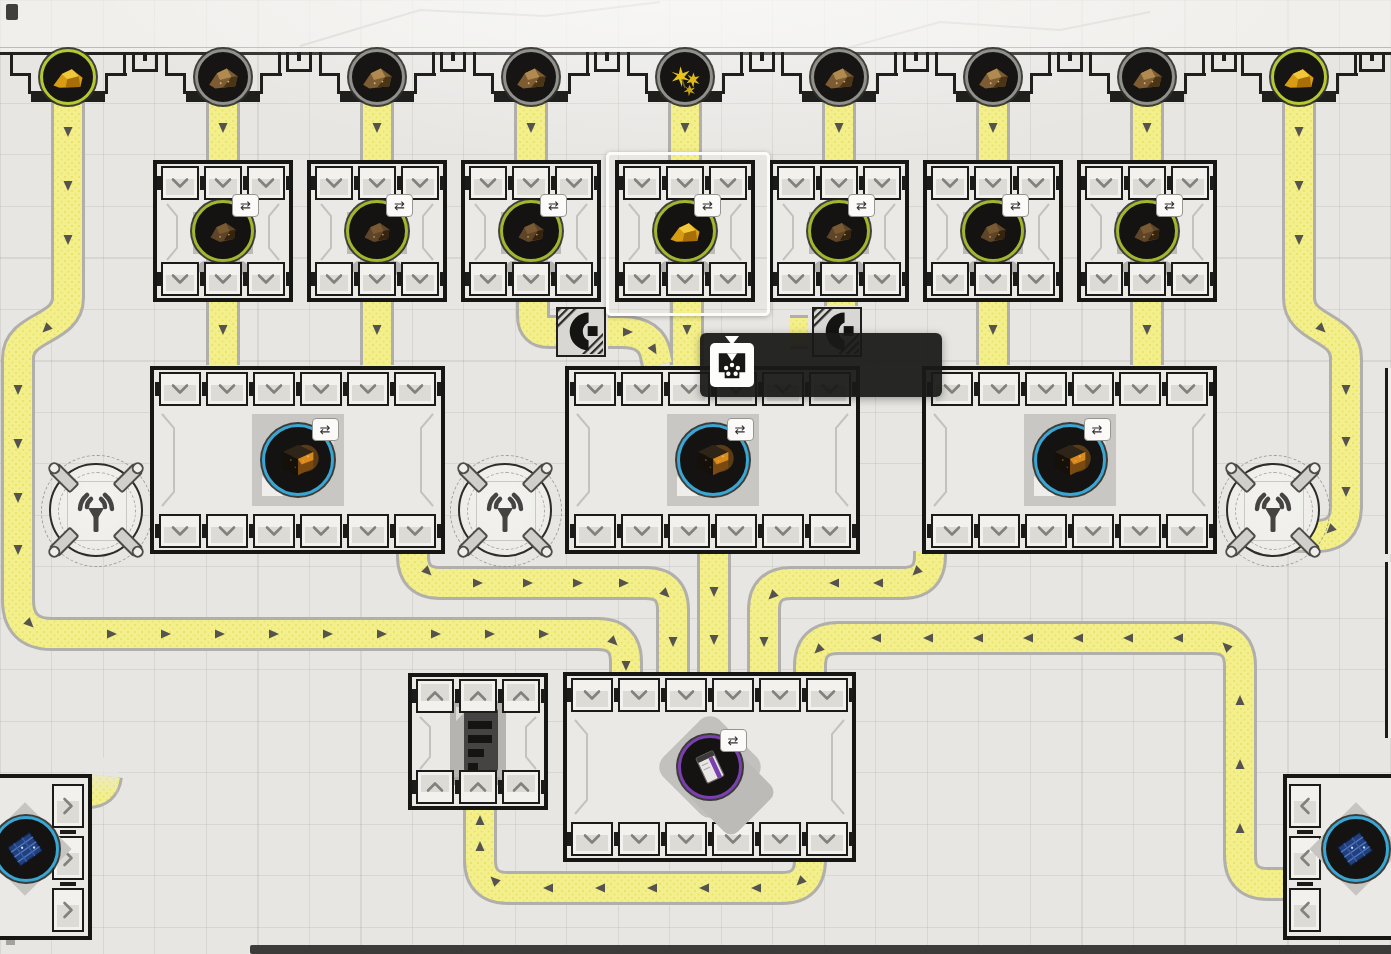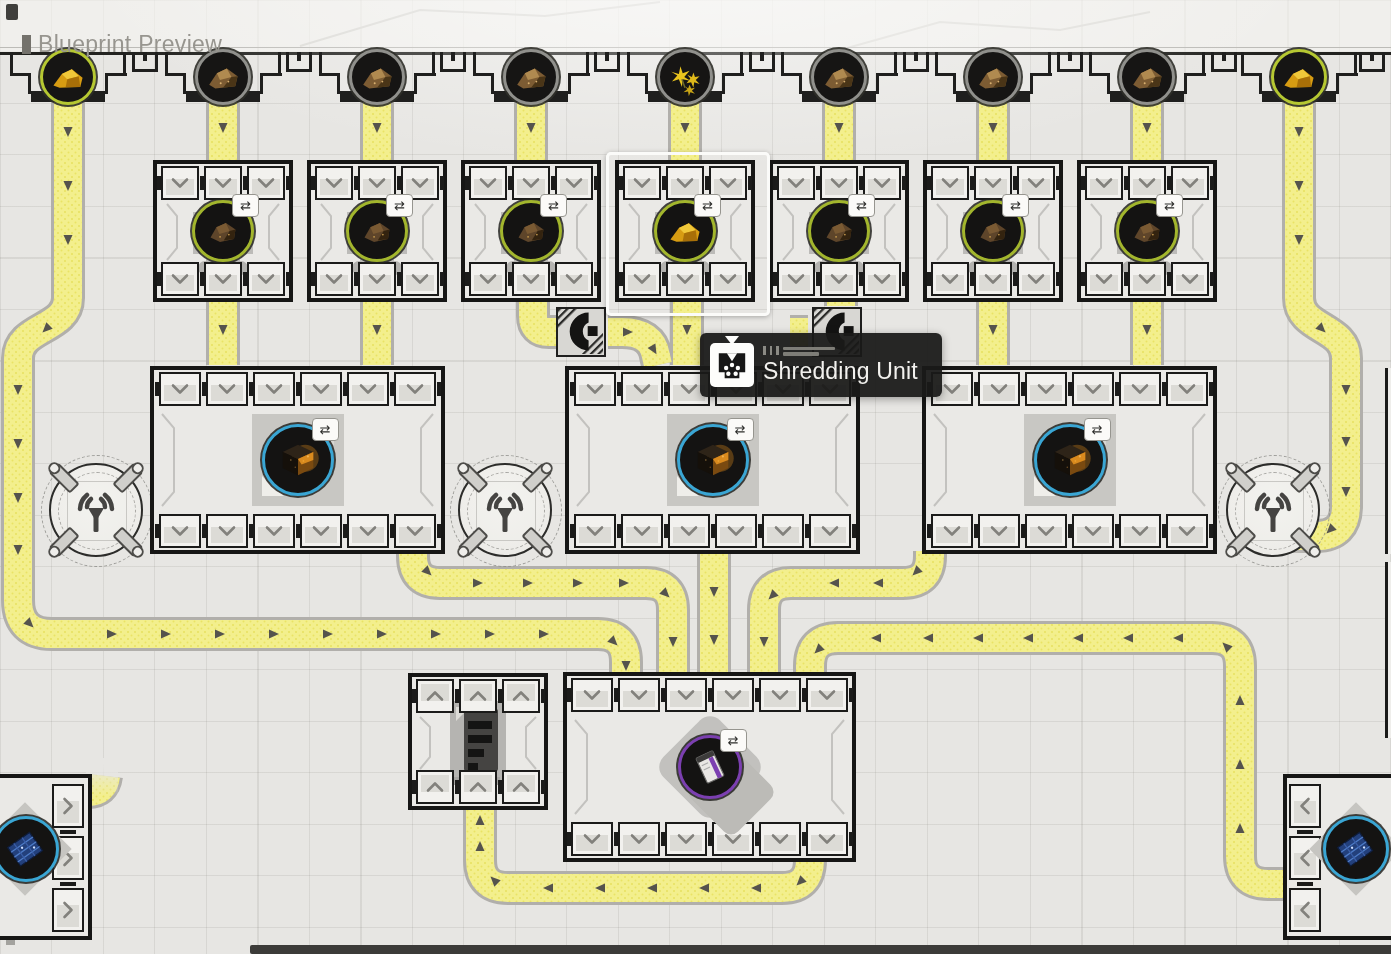--- a/index.html
+++ b/index.html
@@ -1540,46 +1540,30 @@
               <rect width="2.5" height="6" fill="#2a2a28"></rect>
             </pattern>
           </defs>
     <polygon points="0,0 22,0 0,22" fill="url(#hx)"></polygon>
     <polygon points="50,26 50,50 26,50" fill="url(#hx)"></polygon>
     <path d="M34,4 A21,21 0 0 0 34,46 L34,35 A11,11 0 0 1 34,15 Z" fill="#141413"></path>
     <rect x="33" y="19" width="11" height="11" fill="#141413"></rect>
         </svg></div>
     </div>
 
-  <div class="abs page-title">
-    <span class="bar"></span>
-    <span class="txt">Blueprint Preview</span>
-  </div>
 
   <div class="tooltip">
     <div class="icon">
       <div class="notch"></div>
       <svg width="44" height="44" viewBox="0 0 30 30">
         <path d="M6,7 h18 v13 h-4 v4 h-10 v-4 h-4 z" fill="#171716"></path>
         <polygon points="11.5,7 18.5,7 15,12.5" fill="#fdfdfb"></polygon>
         <circle cx="11" cy="17" r="1.5" fill="#fdfdfb"></circle>
           <circle cx="15" cy="15" r="1.5" fill="#fdfdfb"></circle>
         <circle cx="19" cy="17" r="1.5" fill="#fdfdfb"></circle>
           <circle cx="12.5" cy="21" r="1.5" fill="#fdfdfb"></circle>
         <circle cx="17.5" cy="21" r="1.5" fill="#fdfdfb"></circle>
       </svg>
     </div>
-    <div class="tcol">
-      <div class="micro">
-        <i></i>
-          <i></i>
-          <i></i>
-        <span class="mb">
-            <b style="width:52px"></b>
-            <b style="width:36px"></b>
-          </span>
-      </div>
-      <div class="tt-title">Shredding Unit</div>
-    </div>
   </div>
 
   <div class="scrollbar"></div>
 </div>
 
 </body></html>

